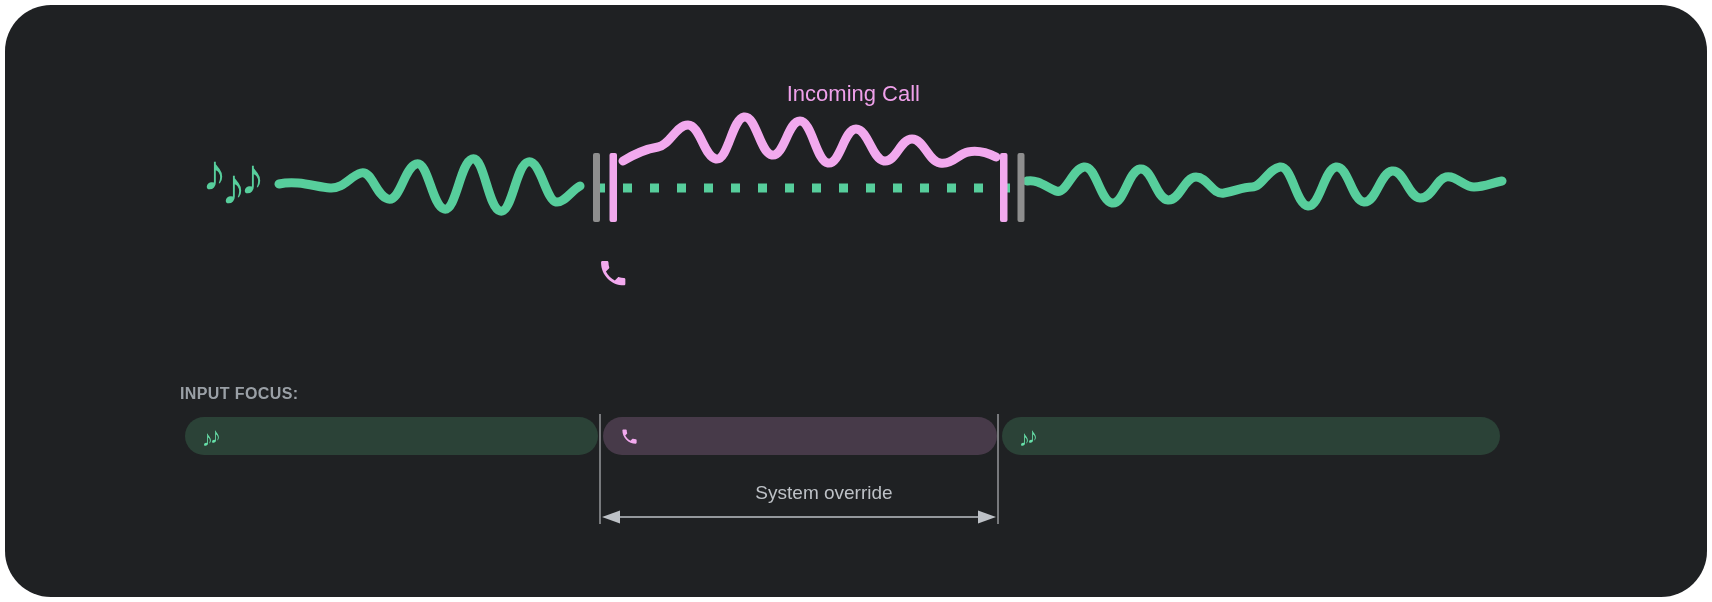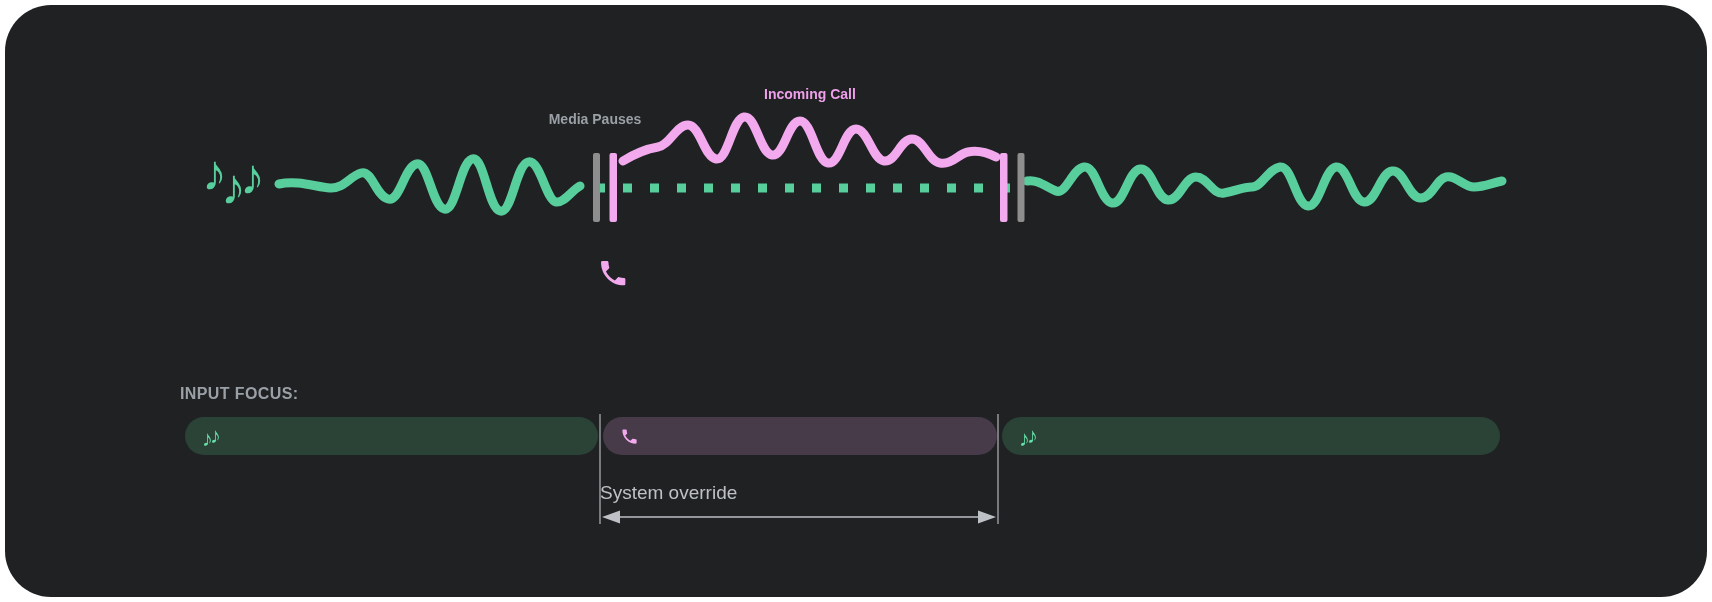--- a/index.html
+++ b/index.html
@@ -17,22 +17,22 @@
   .call-wave{stroke:var(--call-pink,#f2a9ee);}
   .paused-dots{stroke:var(--media-green,#57ce9c);stroke-width:9;fill:none;}
   .bar-gray{fill:var(--bar-gray,#8e8e8e);}
   .bar-pink{fill:var(--call-pink,#f2a9ee);}
   .phone-fill{fill:var(--call-pink,#f2a9ee);}
   .guide-line{fill:var(--line-gray,#77797c);}
   .arrow-stroke{stroke:var(--annotation-gray,#9aa0a6);stroke-width:1.6;}
   .arrow-head{fill:var(--annotation-gray,#9aa0a6);}
 
   .label{
-    position:absolute;width:220px;text-align:center;
-    font-size:14px;font-weight:700;line-height:26px;
+    position:absolute;width:220px;text-align:right;
+    font-size:22px;font-weight:400;line-height:26px;
     color:var(--label-gray,#9aa0a6);white-space:nowrap;
   }
   .label.pink{color:var(--call-pink-text,#efa0ea);}
 
   .notes-icon-lg{
     position:absolute;left:202px;top:148px;display:flex;
     color:var(--media-green,#57ce9c);font-size:50px;line-height:1;
     letter-spacing:-6px;
   }
   .notes-icon-lg span{display:inline-block;}
@@ -49,21 +49,21 @@
     display:flex;align-items:center;padding-left:17px;box-sizing:border-box;
   }
   .pill.media{background:var(--pill-media-bg,#2b4237);}
   .pill.call{background:var(--pill-call-bg,#473a49);}
   .notes-icon-sm{
     display:flex;color:var(--note-accent,#66dfa8);
     font-size:22px;line-height:1;letter-spacing:-3px;
   }
   .notes-icon-sm span:nth-child(1){transform:translateY(3px);}
   .override-label{
-    position:absolute;left:600px;top:482px;width:448px;text-align:left;
+    position:absolute;left:600px;top:482px;width:448px;text-align:center;
     font-size:19px;font-weight:400;color:var(--annotation-gray,#bdc1c6);
   }
 </style>
 </head>
 <body>
 
 <div id="canvas">
   <div class="card"></div>
 
   <svg class="diagram-svg" viewBox="0 0 1712 602">
@@ -107,21 +107,20 @@
     <polygon class="arrow-head" points="602,517 620,510.5 620,523.5"></polygon>
     <polygon class="arrow-head" points="996,517 978,510.5 978,523.5"></polygon>
   </svg>
 
   <div class="notes-icon-lg">
     <span>♪</span>
     <span>♪</span>
     <span>♪</span>
   </div>
 
-  <div class="label" style="left:485px;top:106px;">Media Pauses</div>
   <div class="label pink" style="left:700px;top:81px;">Incoming Call</div>
 
   <div class="focus-heading">INPUT FOCUS:</div>
 
   <div class="pill media" style="left:185px;width:413px;">
     <div class="notes-icon-sm">
       <span>♪</span>
       <span>♪</span>
     </div>
   </div>

